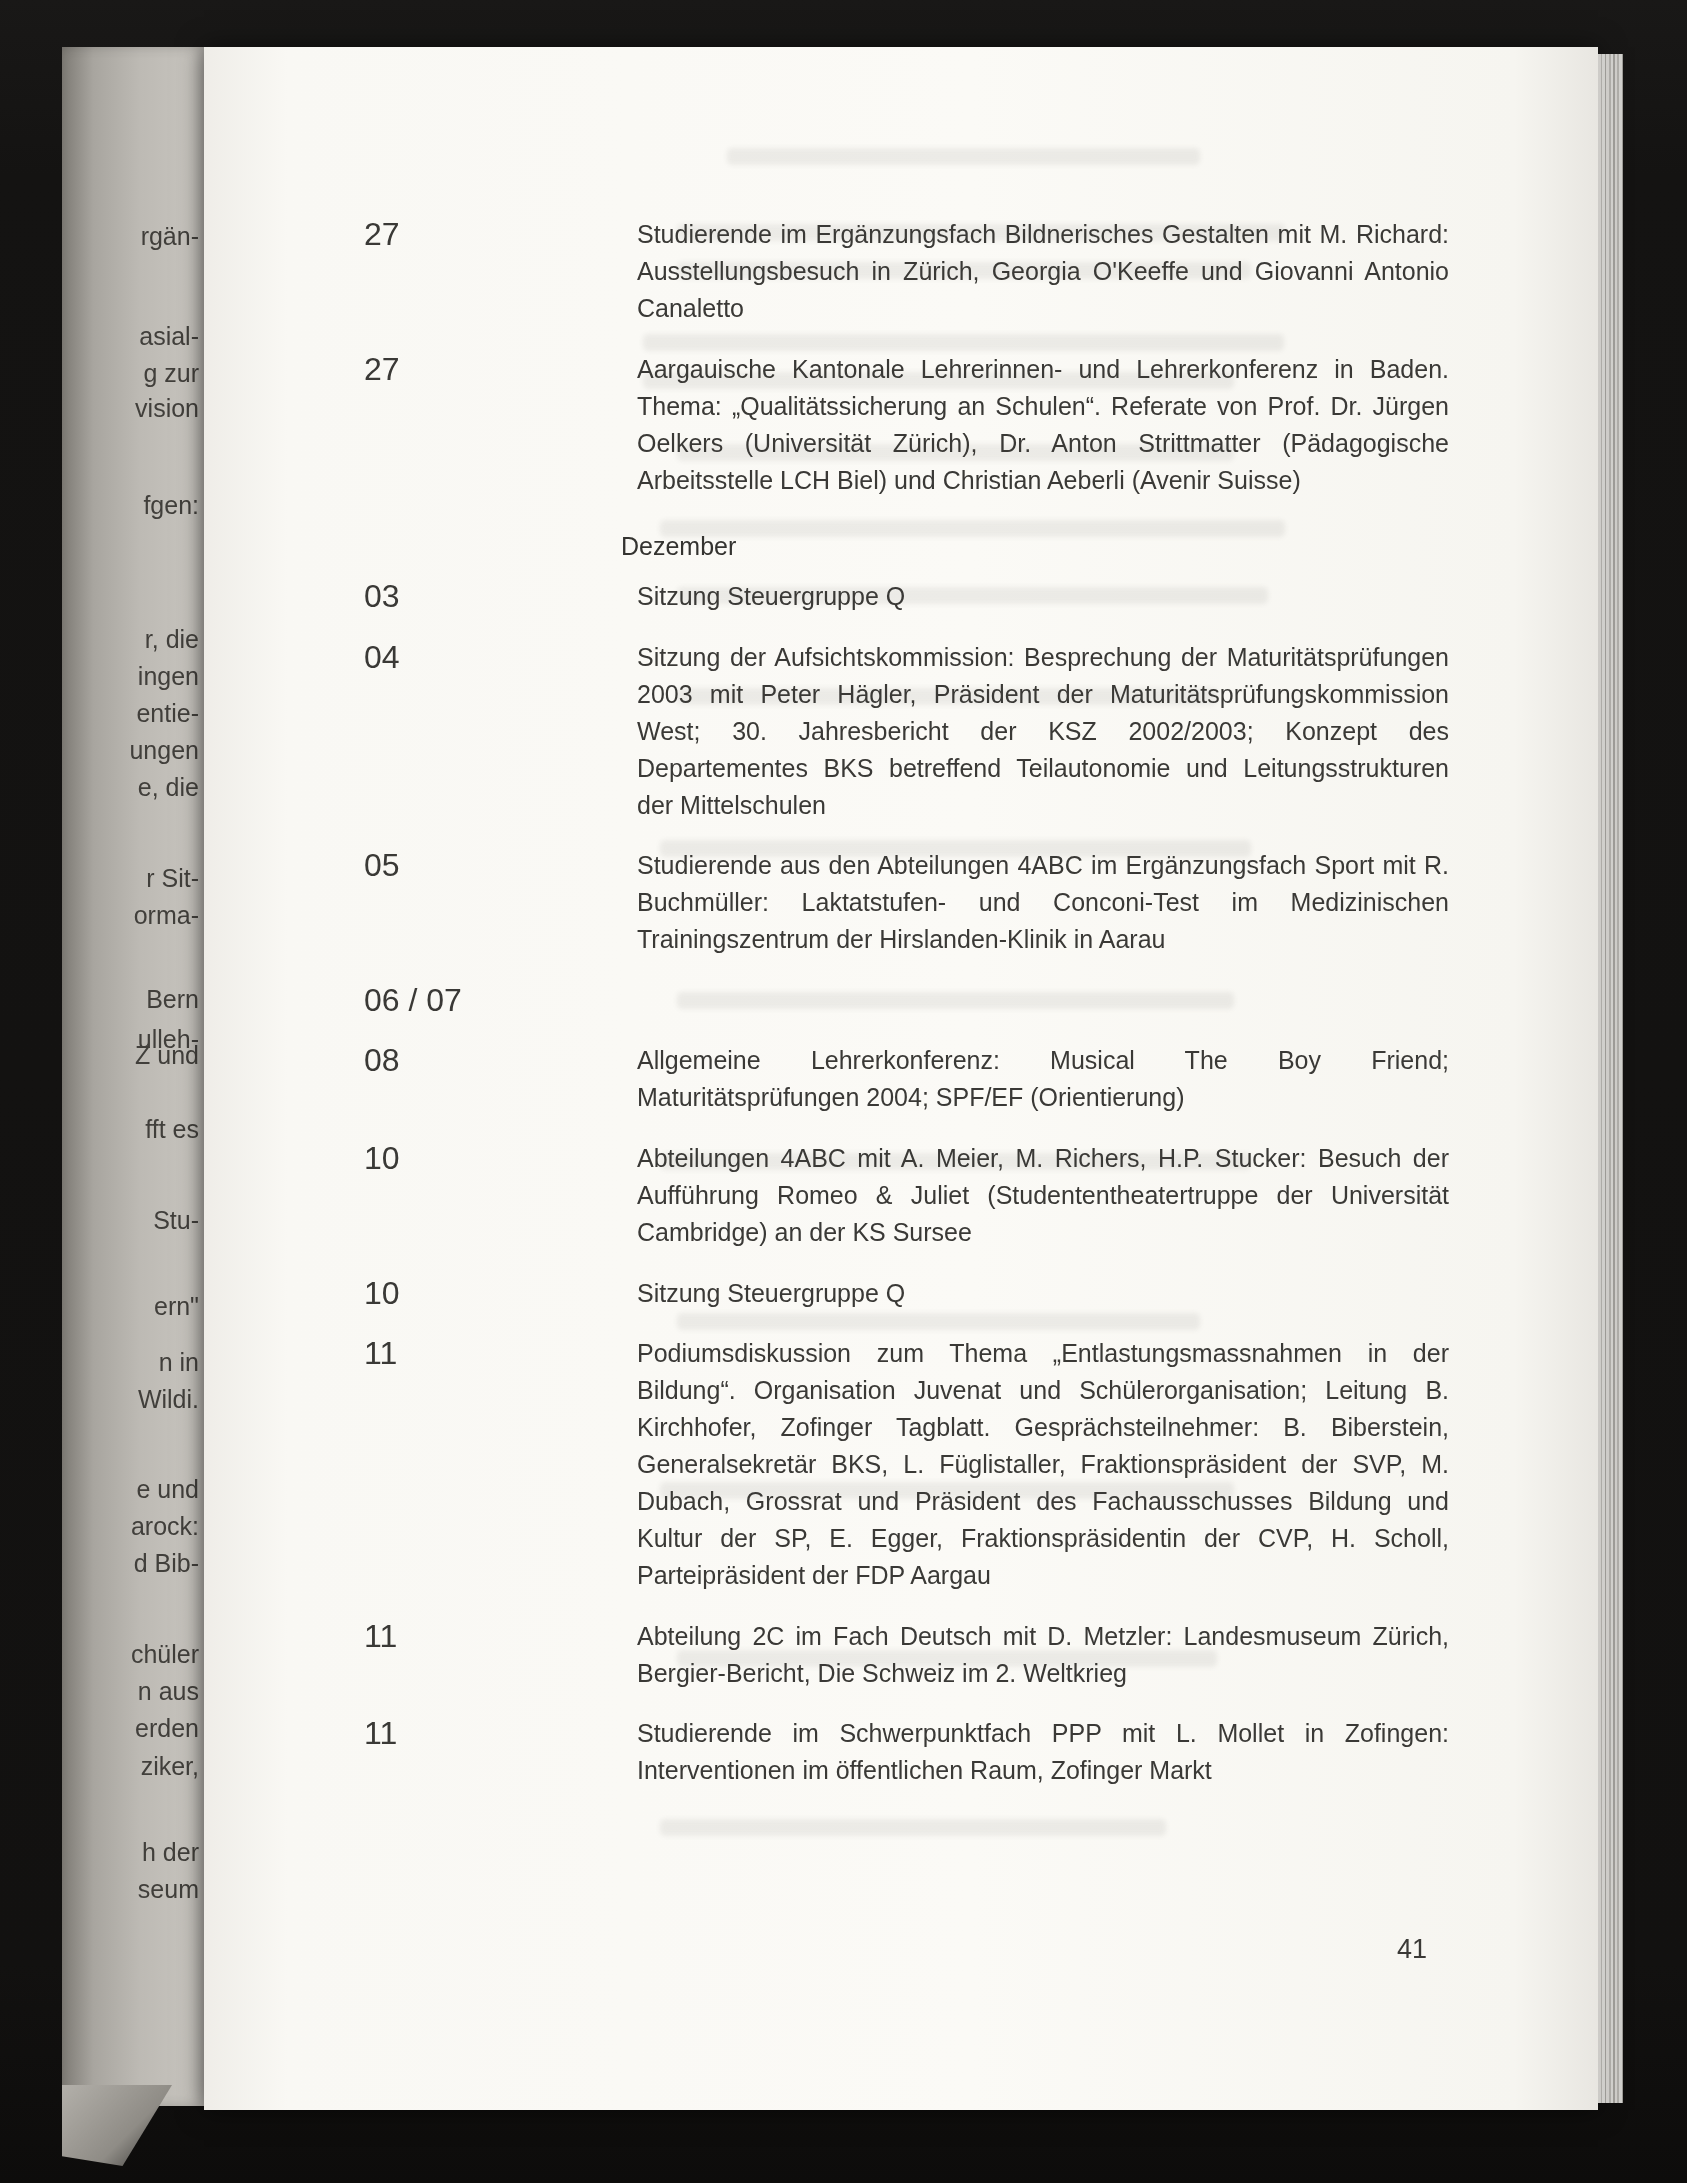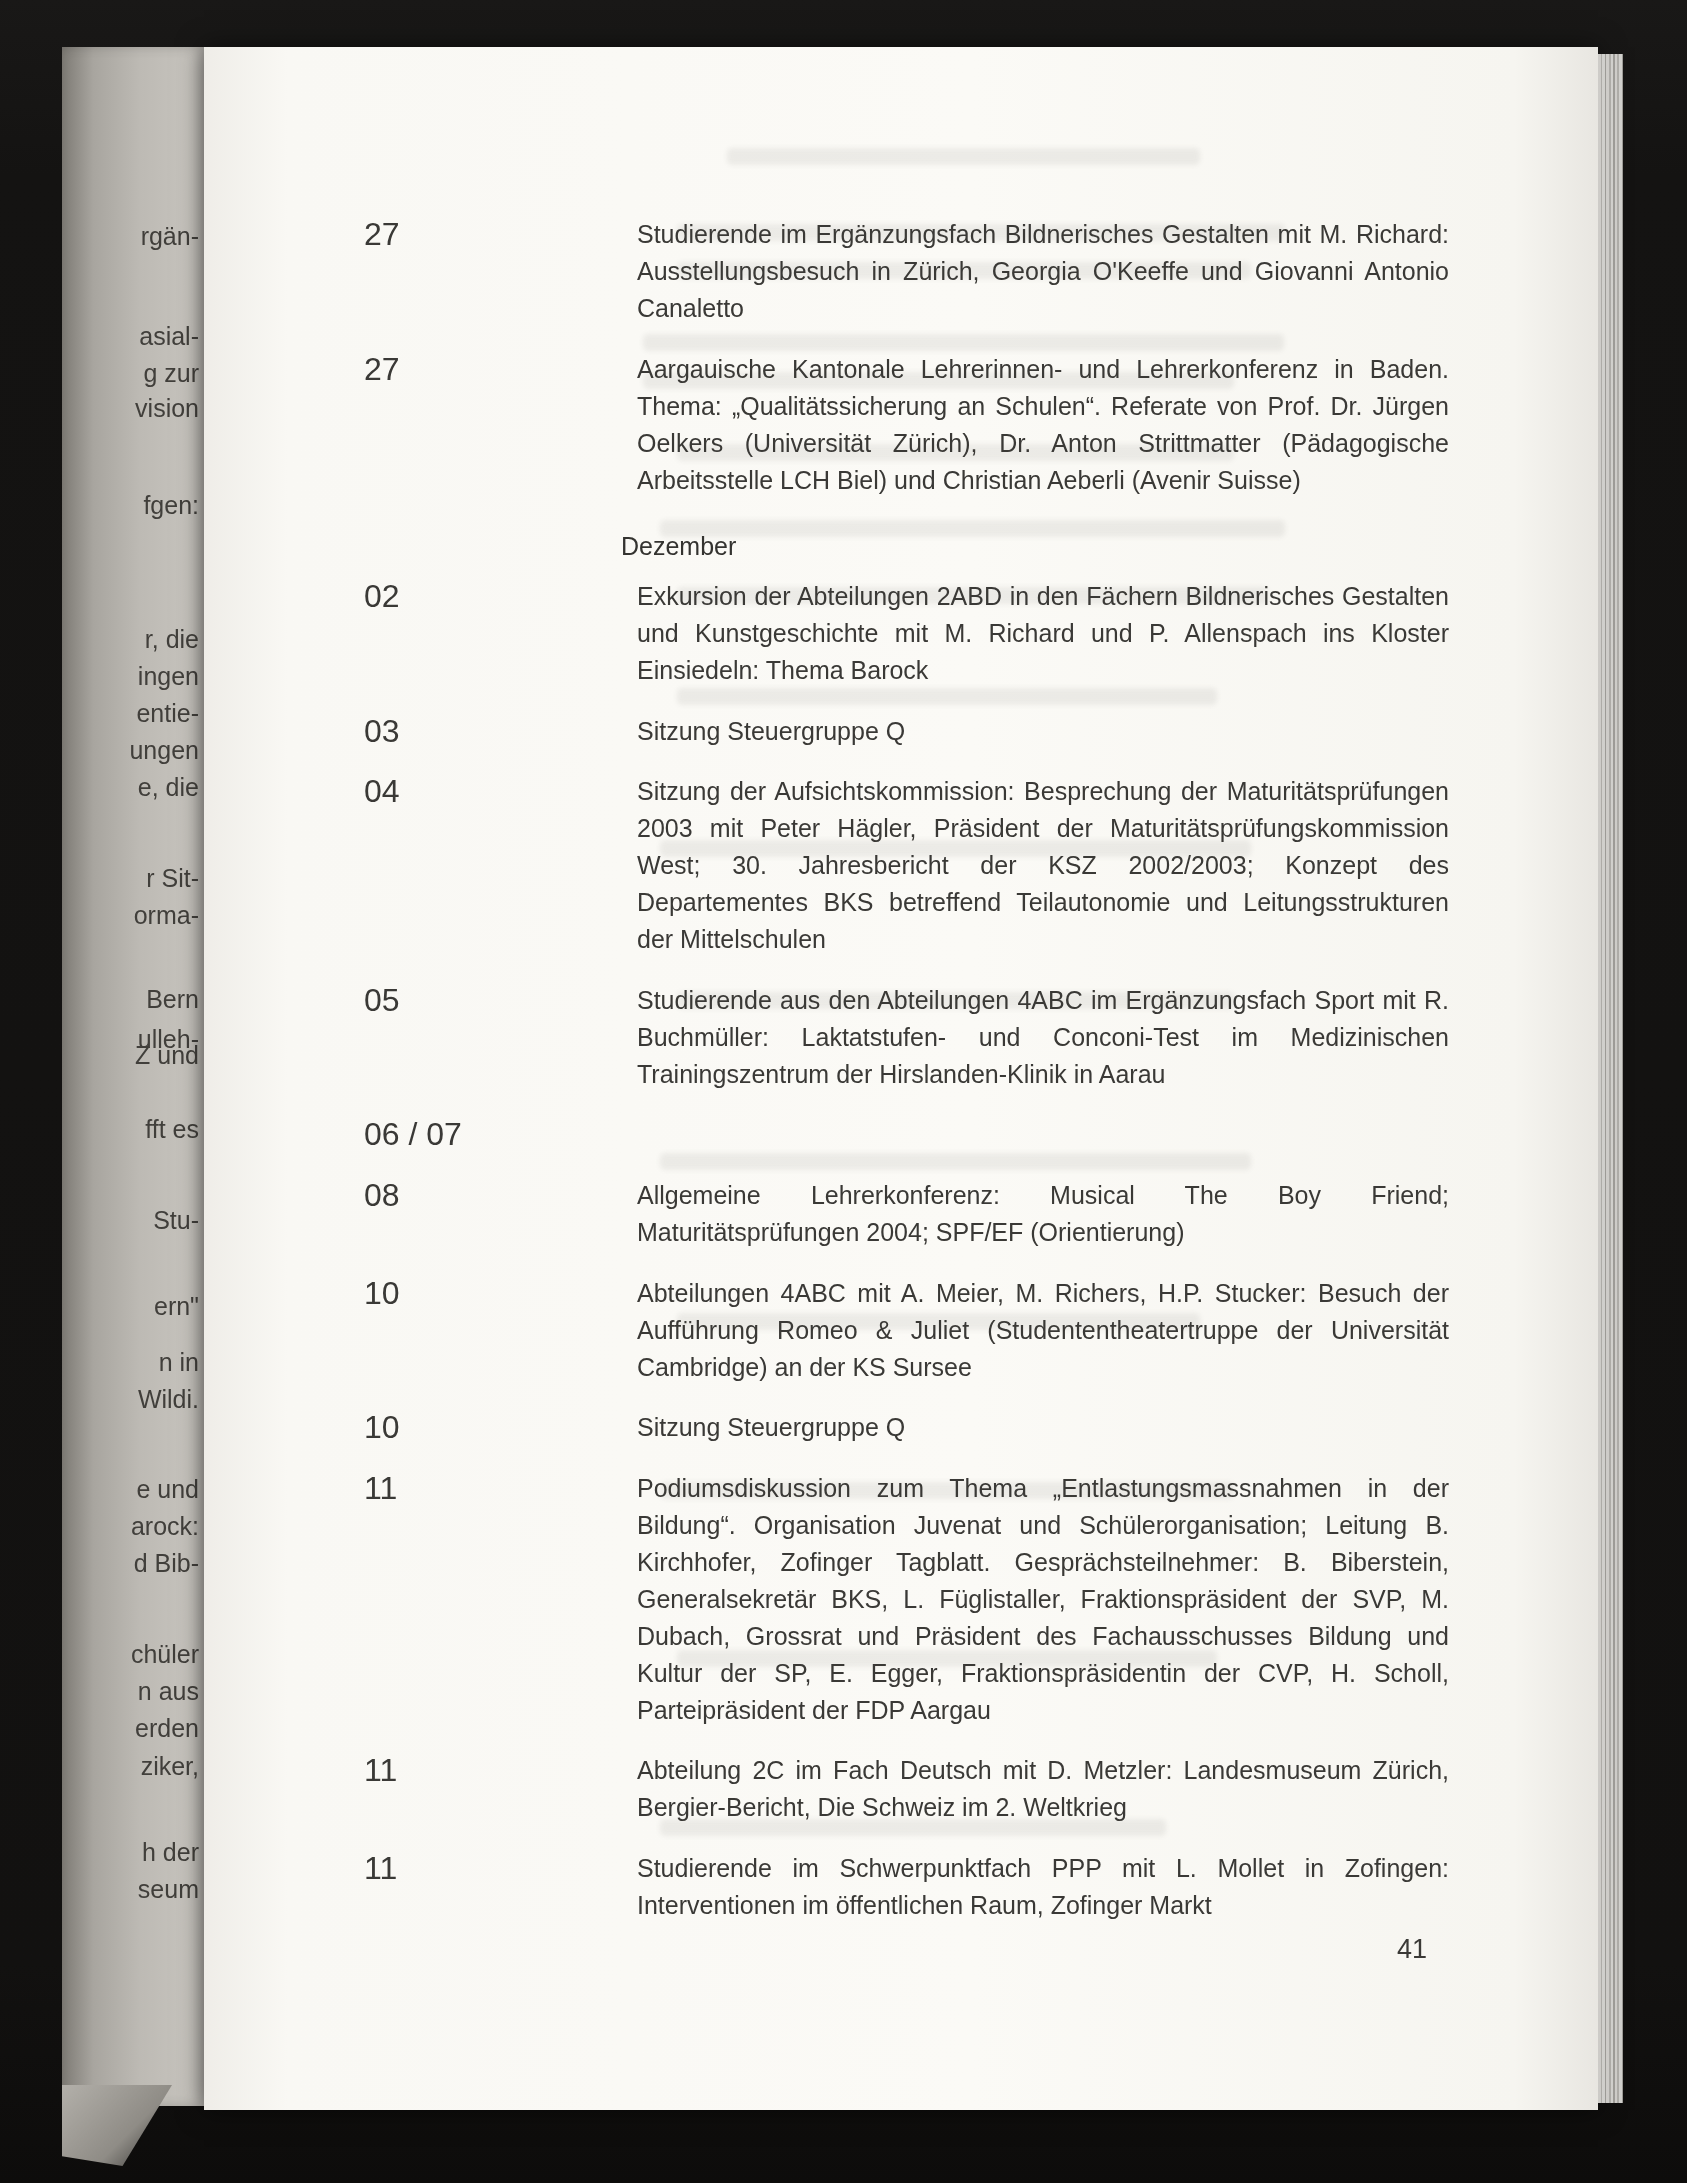--- a/index.html
+++ b/index.html
@@ -136,24 +136,20 @@
         <div class="entry-text">Studierende im Ergänzungsfach Bildnerisches Gestalten mit M. Richard: Ausstellungsbesuch in Zürich, Georgia O'Keeffe und Giovanni Antonio Canaletto</div>
       </div>
 
       <div class="entry">
         <div class="entry-date">27</div>
         <div class="entry-text">Aargauische Kantonale Lehrerinnen- und Lehrerkonferenz in Baden. Thema: „Qualitätssicherung an Schulen“. Referate von Prof. Dr. Jürgen Oelkers (Universität Zürich), Dr. Anton Strittmatter (Pädagogische Arbeitsstelle LCH Biel) und Christian Aeberli (Avenir Suisse)</div>
       </div>
 
       <div class="month-heading">Dezember</div>
 
-      <div class="entry">
-        <div class="entry-date">02</div>
-        <div class="entry-text">Exkursion der Abteilungen 2ABD in den Fächern Bildnerisches Gestalten und Kunstgeschichte mit M. Richard und P. Allenspach ins Kloster Einsiedeln: Thema Barock</div>
-      </div>
 
       <div class="entry">
         <div class="entry-date">03</div>
         <div class="entry-text">Sitzung Steuergruppe Q</div>
       </div>
 
       <div class="entry">
         <div class="entry-date">04</div>
         <div class="entry-text">Sitzung der Aufsichtskommission: Besprechung der Maturitätsprüfungen 2003 mit Peter Hägler, Präsident der Maturitätsprüfungskommission West; 30. Jahresbericht der KSZ 2002/2003; Konzept des Departementes BKS betreffend Teilautonomie und Leitungsstrukturen der Mittelschulen</div>
       </div>

